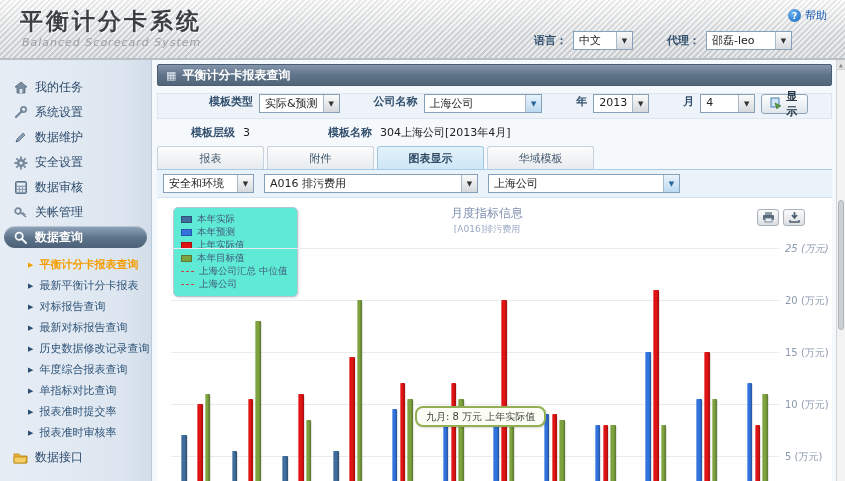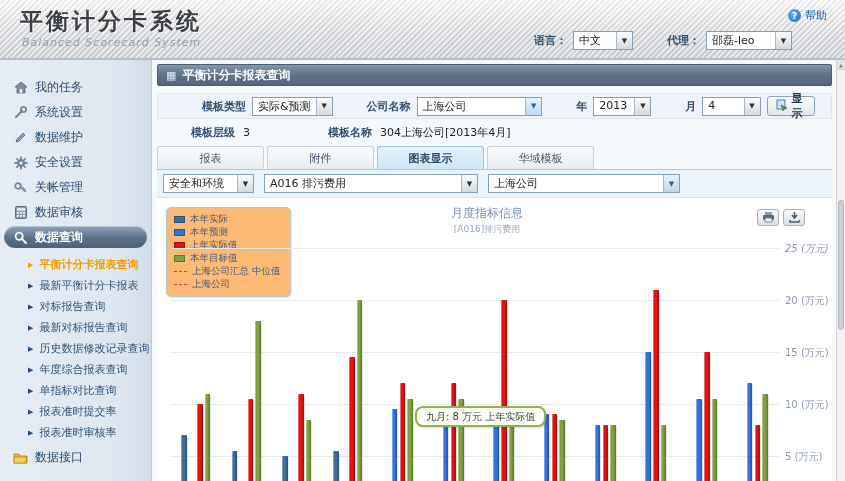--- a/index.html
+++ b/index.html
@@ -46,22 +46,22 @@
   .sub-item.active .arr { color:#f59d00; }
   .side-footer { margin-top:2px; }
 
   
   .main { position:absolute; left:152px; top:60px; width:684px; height:421px; background:#f6f9fc; }
   .panel-title { position:absolute; left:5px; top:4px; right:4px; height:22px;
     background:linear-gradient(#8496ab,#5f7389 50%,#52657b); border:1px solid #4a5d72; border-radius:2px;
     color:#fff; font-weight:bold; font-size:12px; display:flex; align-items:center; gap:6px; padding-left:8px; }
   .panel-title .grid-ic { font-size:11px; color:#dfe8f2; }
 
-  .filterrow { position:absolute; left:5px; top:33px; right:4px; height:26px; display:flex; align-items:center; gap:6px;
-    background:#eef3f9; border:1px solid #dde6ef; padding:0 16px; }
+  .filterrow { position:absolute; left:5px; top:33px; right:4px; height:26px; display:flex; align-items:flex-start; gap:6px;
+    background:#eef3f9; border:1px solid #dde6ef; padding:0 23px; }
   .metarow { position:absolute; left:5px; top:63px; right:4px; height:19px; display:flex; align-items:center;
     font-size:11px; color:#32506e; padding:0 6px; }
   .metarow .val { font-weight:normal; color:#222; margin-left:8px; }
   .metarow .name-label { margin-left:78px; }
 
   .tabbar { position:absolute; left:5px; top:86px; right:4px; height:24px; display:flex; gap:3px;
     border-bottom:1px solid #a9cbe6; }
   .tab { width:107px; display:flex; align-items:center; justify-content:center; font-size:11px; color:#40576d;
     background:linear-gradient(#fcfcfc,#e7ebef); border:1px solid #c6d2dd; border-bottom:none;
     border-radius:3px 3px 0 0; cursor:pointer; }
@@ -69,21 +69,21 @@
 
   .chartfilter { position:absolute; left:5px; top:110px; right:4px; height:28px; display:flex; align-items:center;
     gap:10px; background:#ebf3fa; border-bottom:1px solid #d4e2ee; padding:0 6px; }
 
   .chartbox { position:absolute; left:5px; top:138px; right:4px; bottom:0; background:#fff; overflow:hidden; }
   .gridline { position:absolute; left:14px; width:608px; height:1px; background:#e9ecef; }
   .ylab { position:absolute; left:628px; width:60px; font-size:10px; color:#8a99ad; }
   .bar { position:absolute; width:5.5px; border-radius:1px 1px 0 0;
     box-shadow:inset -1.5px 0 0 rgba(0,0,0,.22), inset 1px 0 0 rgba(255,255,255,.35), 1px 1px 1px rgba(0,0,0,.12); }
 
-  .legend { position:absolute; left:9px; top:9px; background:#fdba74; border:1px solid #b9c6d2; border-radius:5px;
+  .legend { position:absolute; left:16px; top:9px; background:#5eead4; border:1px solid #b9c6d2; border-radius:5px;
     padding:5px 9px 5px 7px; box-shadow:1px 1px 2px rgba(0,0,0,.12); }
   .leg-row { display:flex; align-items:center; gap:5px; height:13px; font-size:9.5px; color:#44597a; white-space:nowrap; }
   .leg-sw { width:11px; height:7px; border:1px solid rgba(0,0,0,.25); }
   .leg-line { width:13px; border-top:1px dashed #cc4444; }
 
   .chart-titlewrap { position:absolute; left:190px; width:280px; top:7px; text-align:center; }
   .chart-title { font-size:12px; color:#7f90b0; }
   .chart-sub { font-size:9px; color:#98a8c4; margin-top:1px; }
 
   .chart-btns { position:absolute; left:600px; top:11px; display:flex; gap:4px; }
@@ -160,46 +160,46 @@
           <span class="ic">
             <svg width="14" height="14" viewBox="0 0 14 14">
               <circle cx="7" cy="7" r="4" fill="#74879b"></circle>
               <circle cx="7" cy="7" r="1.6" fill="#e8eef4"></circle>
               <g stroke="#74879b" stroke-width="1.8">
                 <path d="M7 0.5 V3 M7 11 V13.5 M0.5 7 H3 M11 7 H13.5 M2.4 2.4 L4 4 M10 10 L11.6 11.6 M11.6 2.4 L10 4 M4 10 L2.4 11.6"></path>
               </g>
             </svg>
           </span>
           <span>安全设置</span>
-        </div>
-        <div class="side-item">
-          <span class="ic">
-            <svg width="14" height="13" viewBox="0 0 14 13">
-              <circle cx="4" cy="5" r="2.8" fill="none" stroke="#74879b" stroke-width="1.8"></circle>
-              <path d="M6.5 6.5 L12 11 M10 9.5 L11.5 8 M8.3 8 L9.8 6.5" stroke="#74879b" stroke-width="1.6"></path>
-            </svg>
-          </span>
-          <span>关帐管理</span>
         </div>
         <div class="side-item">
           <span class="ic">
             <svg width="12" height="13" viewBox="0 0 12 13">
               <rect x="0.5" y="0.5" width="11" height="12" rx="1" fill="#8ba0b4" stroke="#5c7186"></rect>
               <rect x="2" y="2" width="8" height="2.6" fill="#e8eef4"></rect>
               <g fill="#e8eef4">
                 <rect x="2" y="6" width="2" height="1.8"></rect>
                 <rect x="5" y="6" width="2" height="1.8"></rect>
                 <rect x="8" y="6" width="2" height="1.8"></rect>
                 <rect x="2" y="9" width="2" height="1.8"></rect>
                 <rect x="5" y="9" width="2" height="1.8"></rect>
                 <rect x="8" y="9" width="2" height="1.8"></rect>
               </g>
             </svg>
           </span>
           <span>数据审核</span>
+        </div>
+        <div class="side-item">
+          <span class="ic">
+            <svg width="14" height="13" viewBox="0 0 14 13">
+              <circle cx="4" cy="5" r="2.8" fill="none" stroke="#74879b" stroke-width="1.8"></circle>
+              <path d="M6.5 6.5 L12 11 M10 9.5 L11.5 8 M8.3 8 L9.8 6.5" stroke="#74879b" stroke-width="1.6"></path>
+            </svg>
+          </span>
+          <span>关帐管理</span>
         </div>
         <div class="side-item selected">
           <span class="ic">
             <svg width="13" height="13" viewBox="0 0 13 13">
               <circle cx="5.2" cy="5.2" r="3.6" fill="none" stroke="#f2f6fa" stroke-width="1.8"></circle>
               <path d="M8 8 L12 12" stroke="#f2f6fa" stroke-width="2" stroke-linecap="round"></path>
             </svg>
           </span>
           <span>数据查询</span>
         </div>

